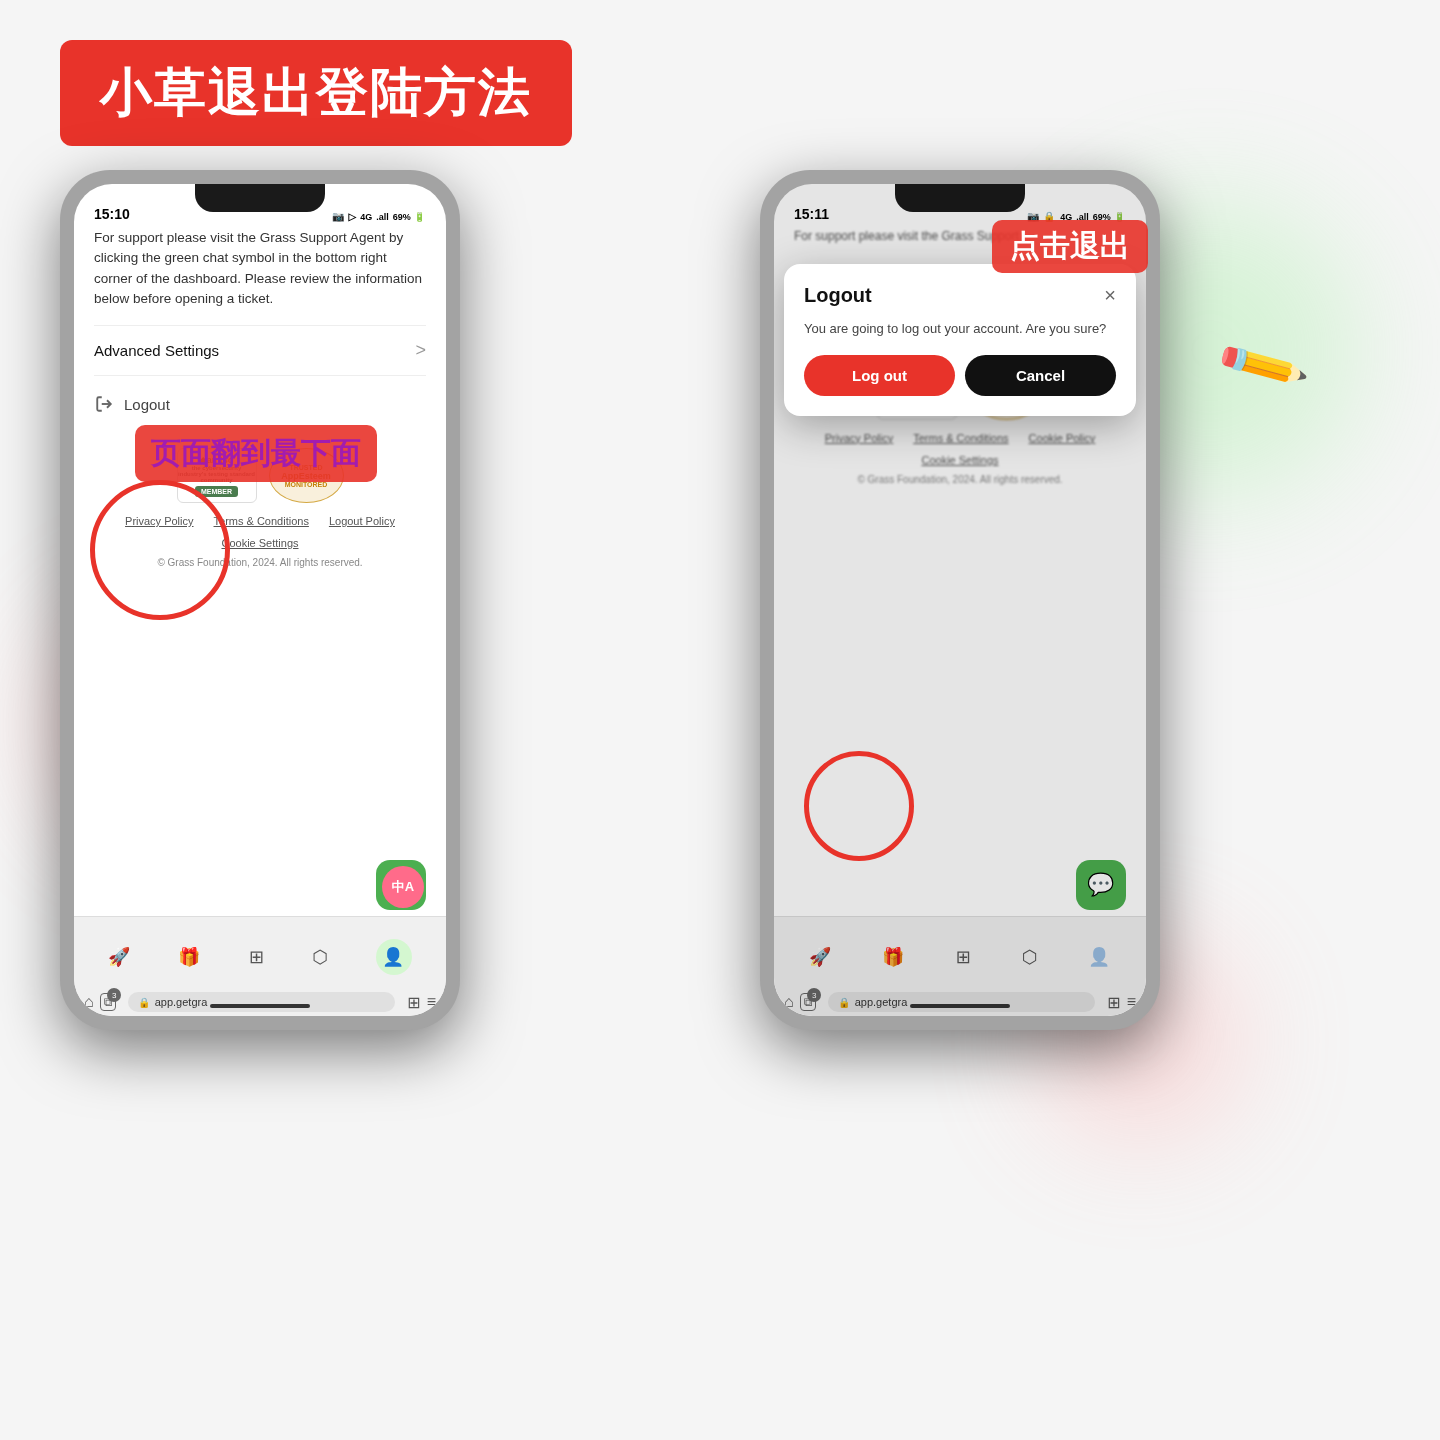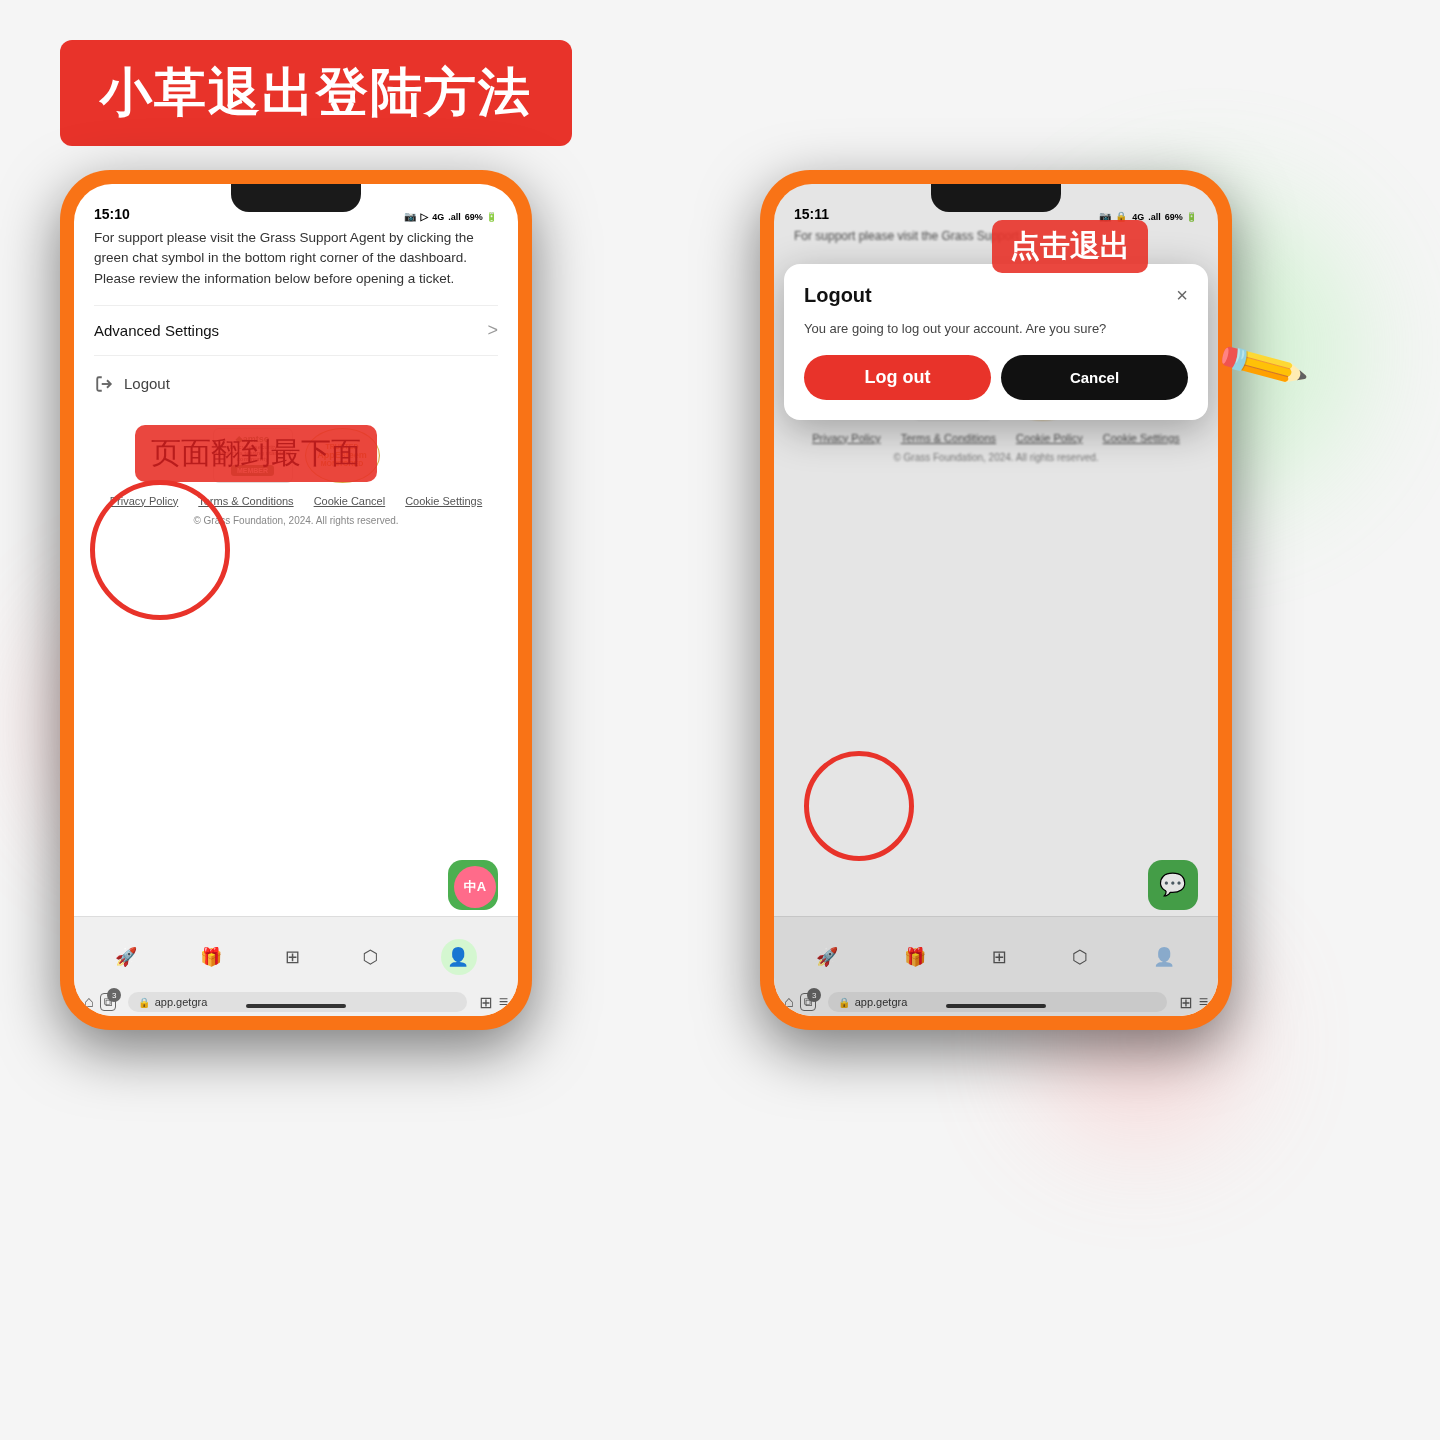--- a/index.html
+++ b/index.html
@@ -41,23 +41,23 @@
 
     
     .phone-wrapper {
       position: absolute;
       top: 170px;
     }
     .phone-wrapper-left { left: 60px; }
     .phone-wrapper-right { right: 60px; left: 760px; }
 
     .phone-frame {
-      width: 472px;
+      width: 400px;
       height: 860px;
-      background: #f97316;
+      background: #a3a3a3;
       border-radius: 50px;
       position: relative;
       box-shadow: 0 20px 60px rgba(0,0,0,0.5);
       overflow: hidden;
     }
 
     .phone-inner {
       position: absolute;
       top: 14px;
       left: 14px;
@@ -274,23 +274,23 @@
     .scroll-annotation {
       position: absolute;
       top: 255px;
       left: 75px;
       background: rgba(232,51,42,0.9);
       border-radius: 10px;
       padding: 8px 16px;
       pointer-events: none;
     }
     .scroll-annotation-text {
-      color: #b91c1c;
+      color: #a21caf;
       font-size: 30px;
-      font-weight: 400;
+      font-weight: 700;
     }
 
     
     .dialog-overlay {
       position: absolute;
       top: 0; left: 0; right: 0; bottom: 0;
       background: rgba(0,0,0,0.1);
       z-index: 20;
     }
     .dialog-box {
@@ -330,21 +330,21 @@
       display: flex;
       gap: 10px;
     }
     .btn-logout {
       flex: 1;
       background: #e8332a;
       color: white;
       border: none;
       border-radius: 30px;
       padding: 12px;
-      font-size: 18px;
+      font-size: 15px;
       font-weight: 700;
       cursor: pointer;
     }
     .btn-cancel {
       flex: 1;
       background: #111;
       color: white;
       border: none;
       border-radius: 30px;
       padding: 12px;
@@ -494,21 +494,21 @@
           <div class="badge-appesteem">
             <div style="font-size:7px;font-weight:900;color:#c4820a;">TRUSTED</div>
             <div style="font-size:9px;font-weight:900;color:#c4820a;">AppEsteem</div>
             <div style="font-size:7px;font-weight:700;color:#c4820a;">MONITORED</div>
           </div>
         </div>
 
         <div class="footer-links">
           <span class="footer-link">Privacy Policy</span>
           <span class="footer-link">Terms &amp; Conditions</span>
-          <span class="footer-link">Cookie Cancel</span>
+          <span class="footer-link">Logout Policy</span>
           <span class="footer-link">Cookie Settings</span>
         </div>
         <div class="footer-copyright">© Grass Foundation, 2024. All rights reserved.</div>
       </div>
 
       <div class="green-chat-btn">💬</div>
 
       <div class="translate-icon" style="font-size:13px;">中A</div>
 
       <div class="browser-bottom">

